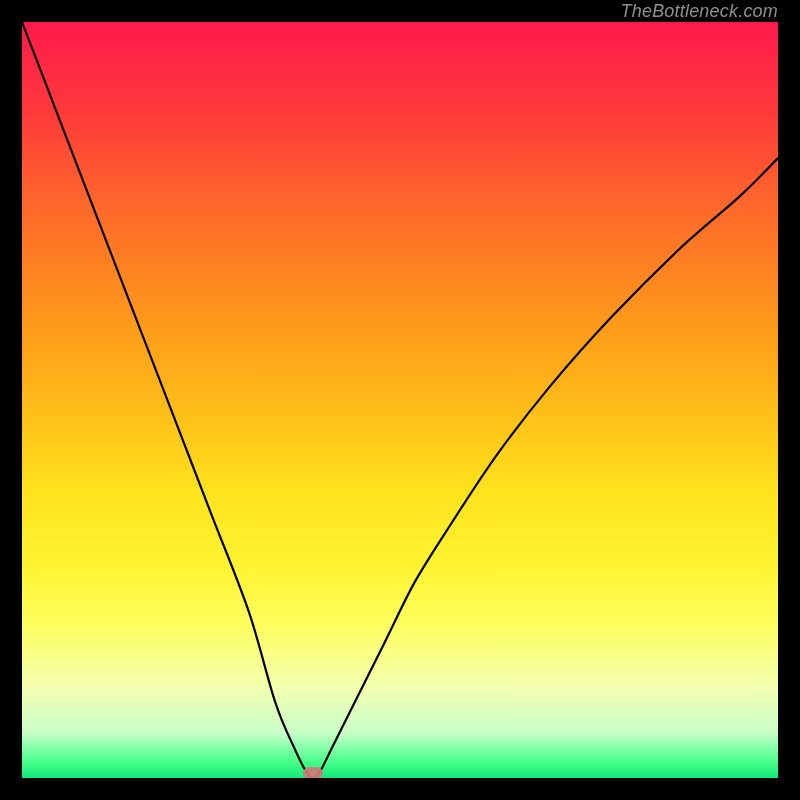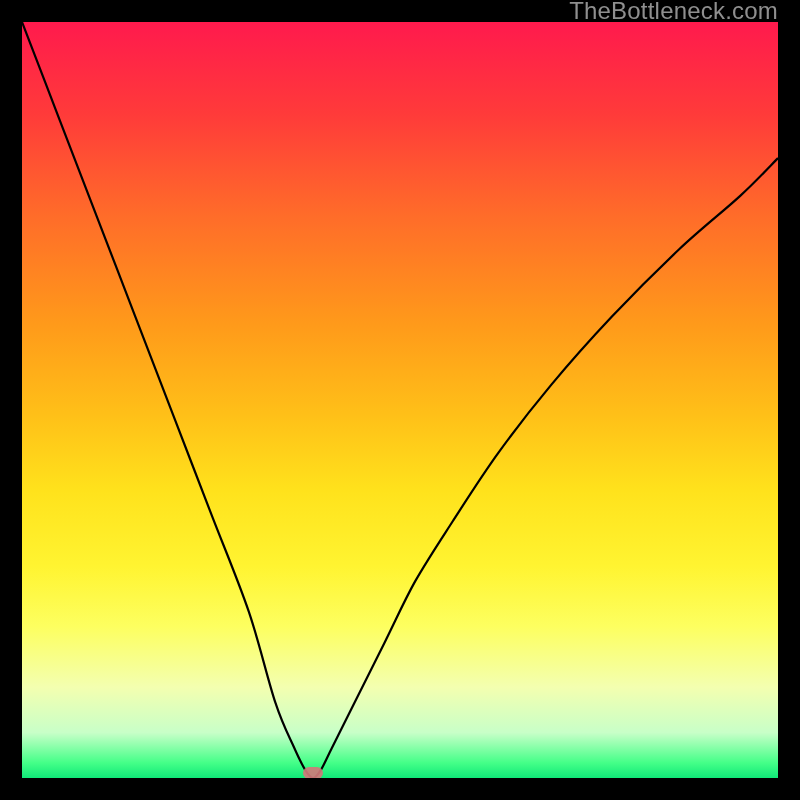--- a/index.html
+++ b/index.html
@@ -54,23 +54,24 @@
     background: #cf7a7a;
     opacity: 0.92;
   }
   .watermark {
     position: absolute;
     top: 0;
     right: 22px;
     height: 34px;
     line-height: 22px;
     font-family: Arial, Helvetica, sans-serif;
-    font-size: 24px;
+    font-size: 18px;
     color: #8f8f8f;
     letter-spacing: 0.2px;
+    font-style: italic;
   }
   svg.curve {
     position: absolute;
     left: 0; top: 0;
     width: 756px;
     height: 756px;
   }
   svg.curve path {
     fill: none;
     stroke: #000;

